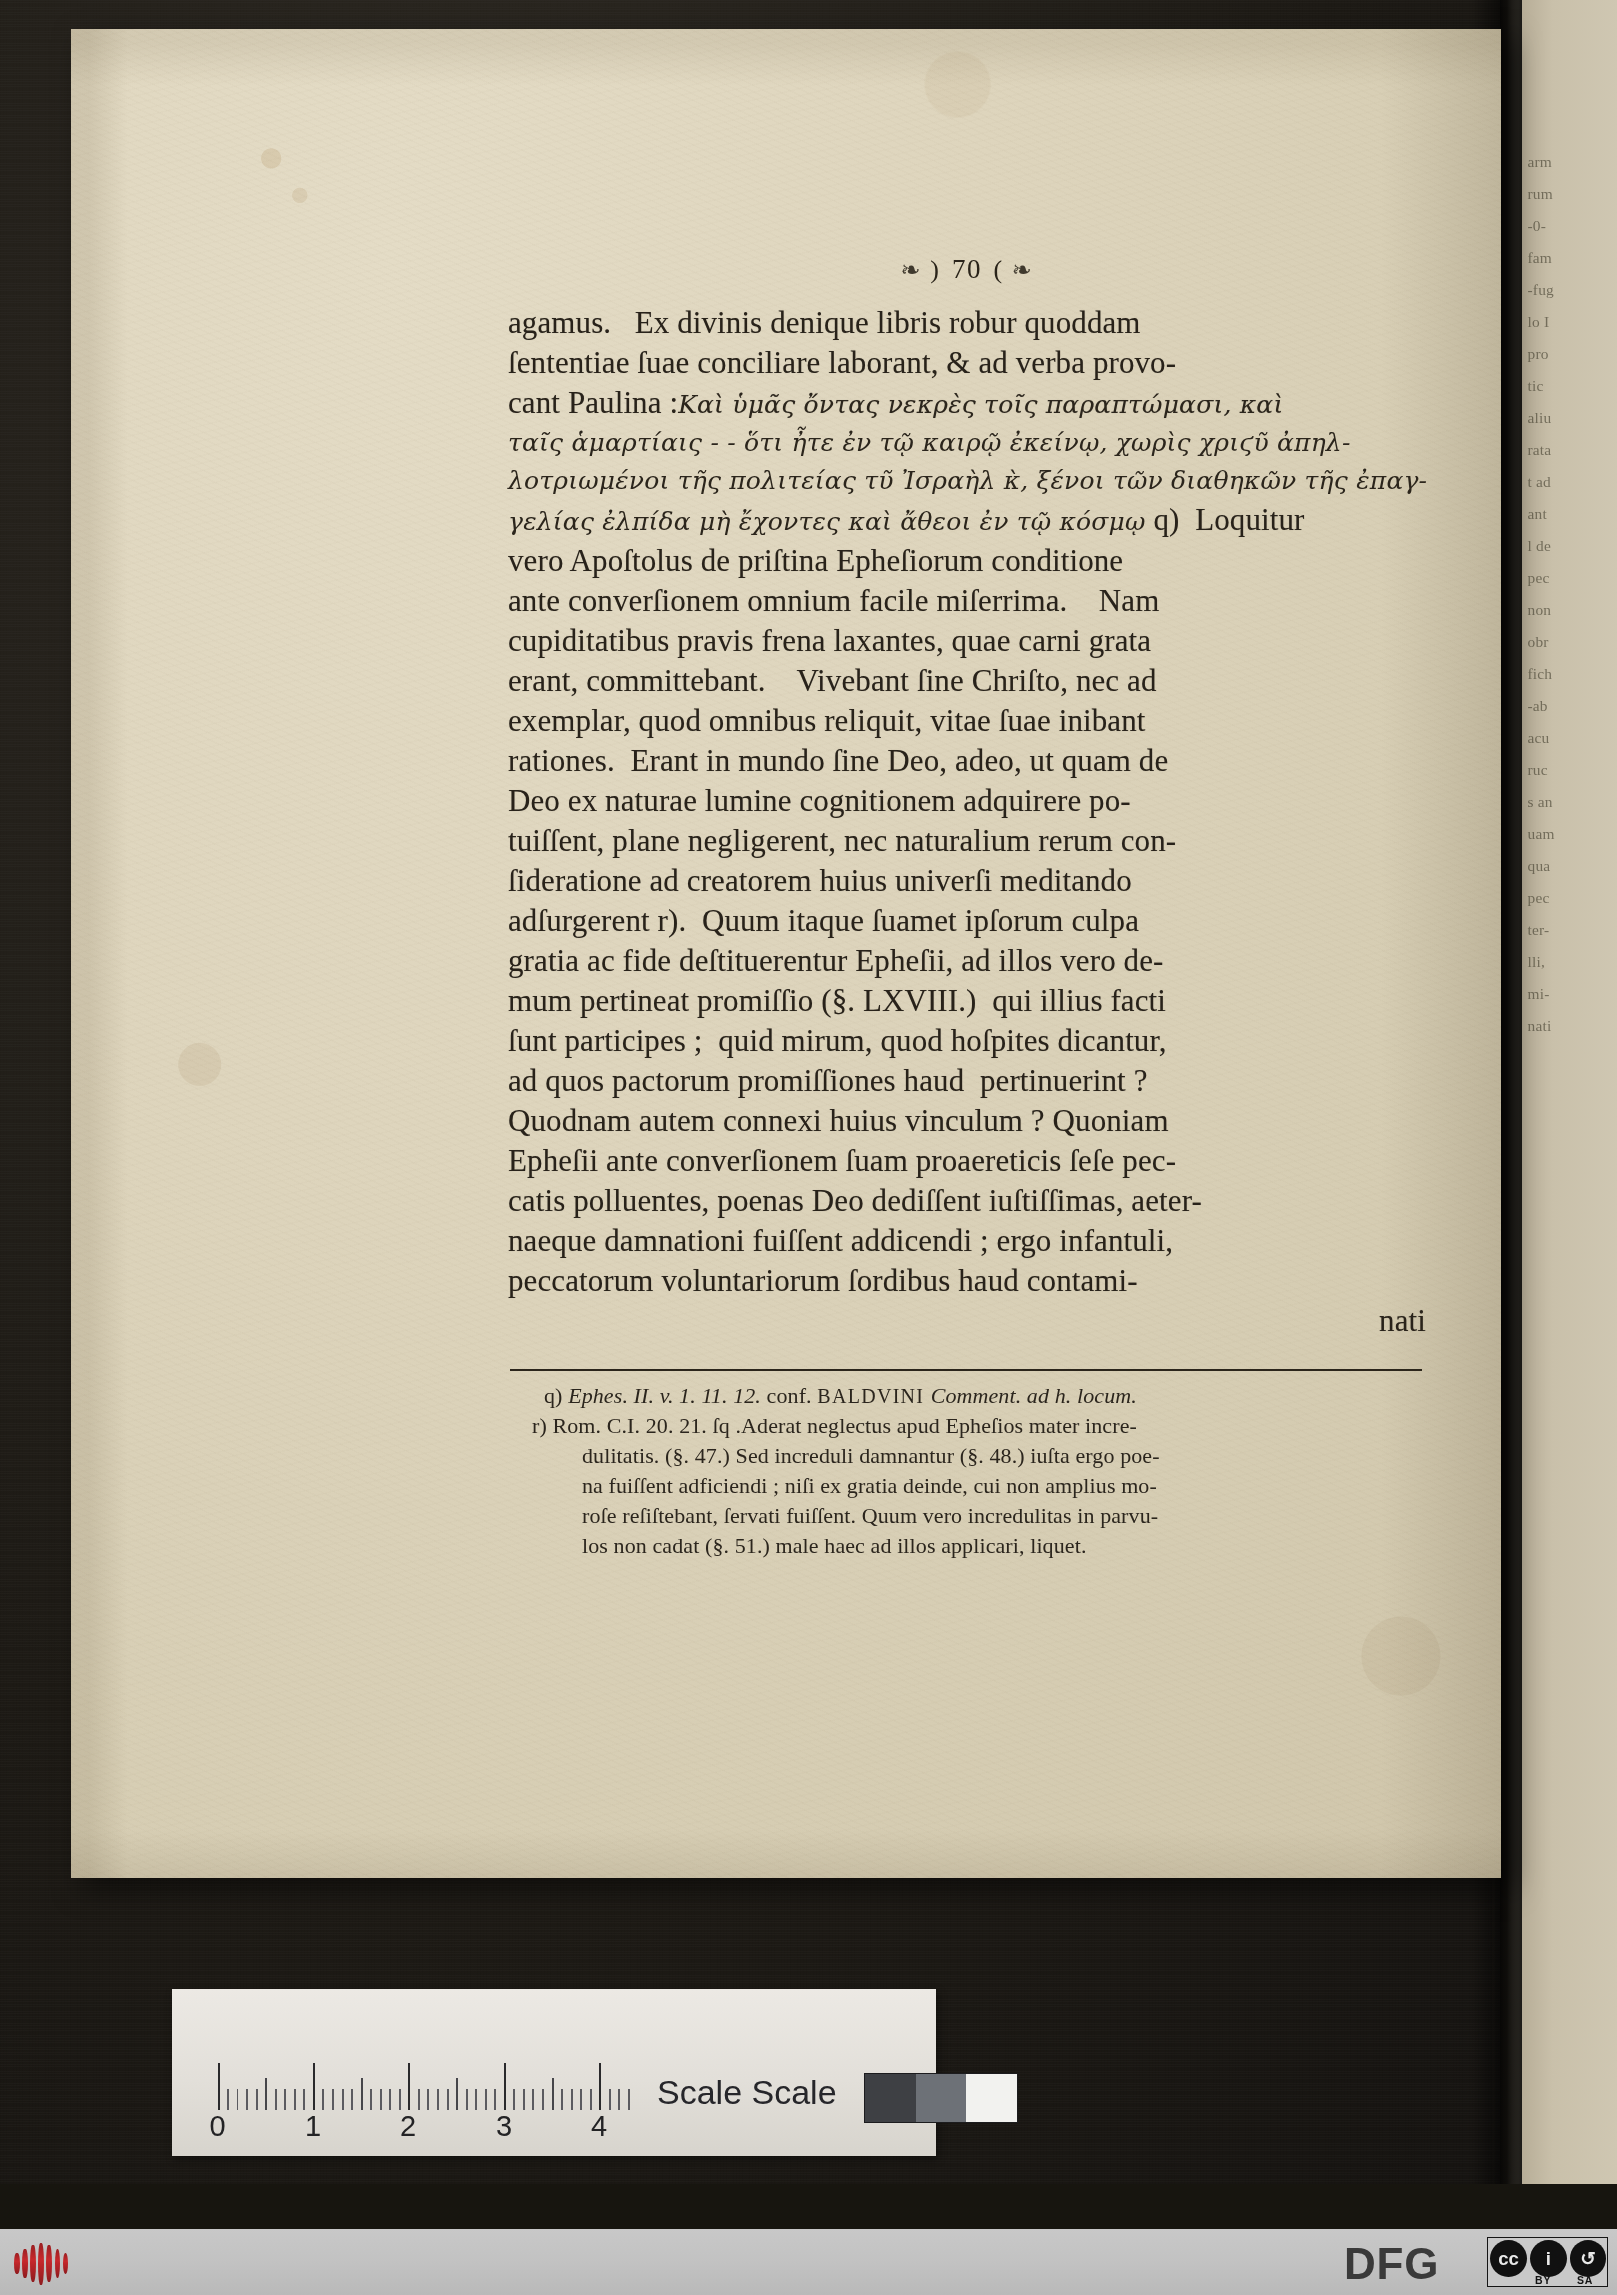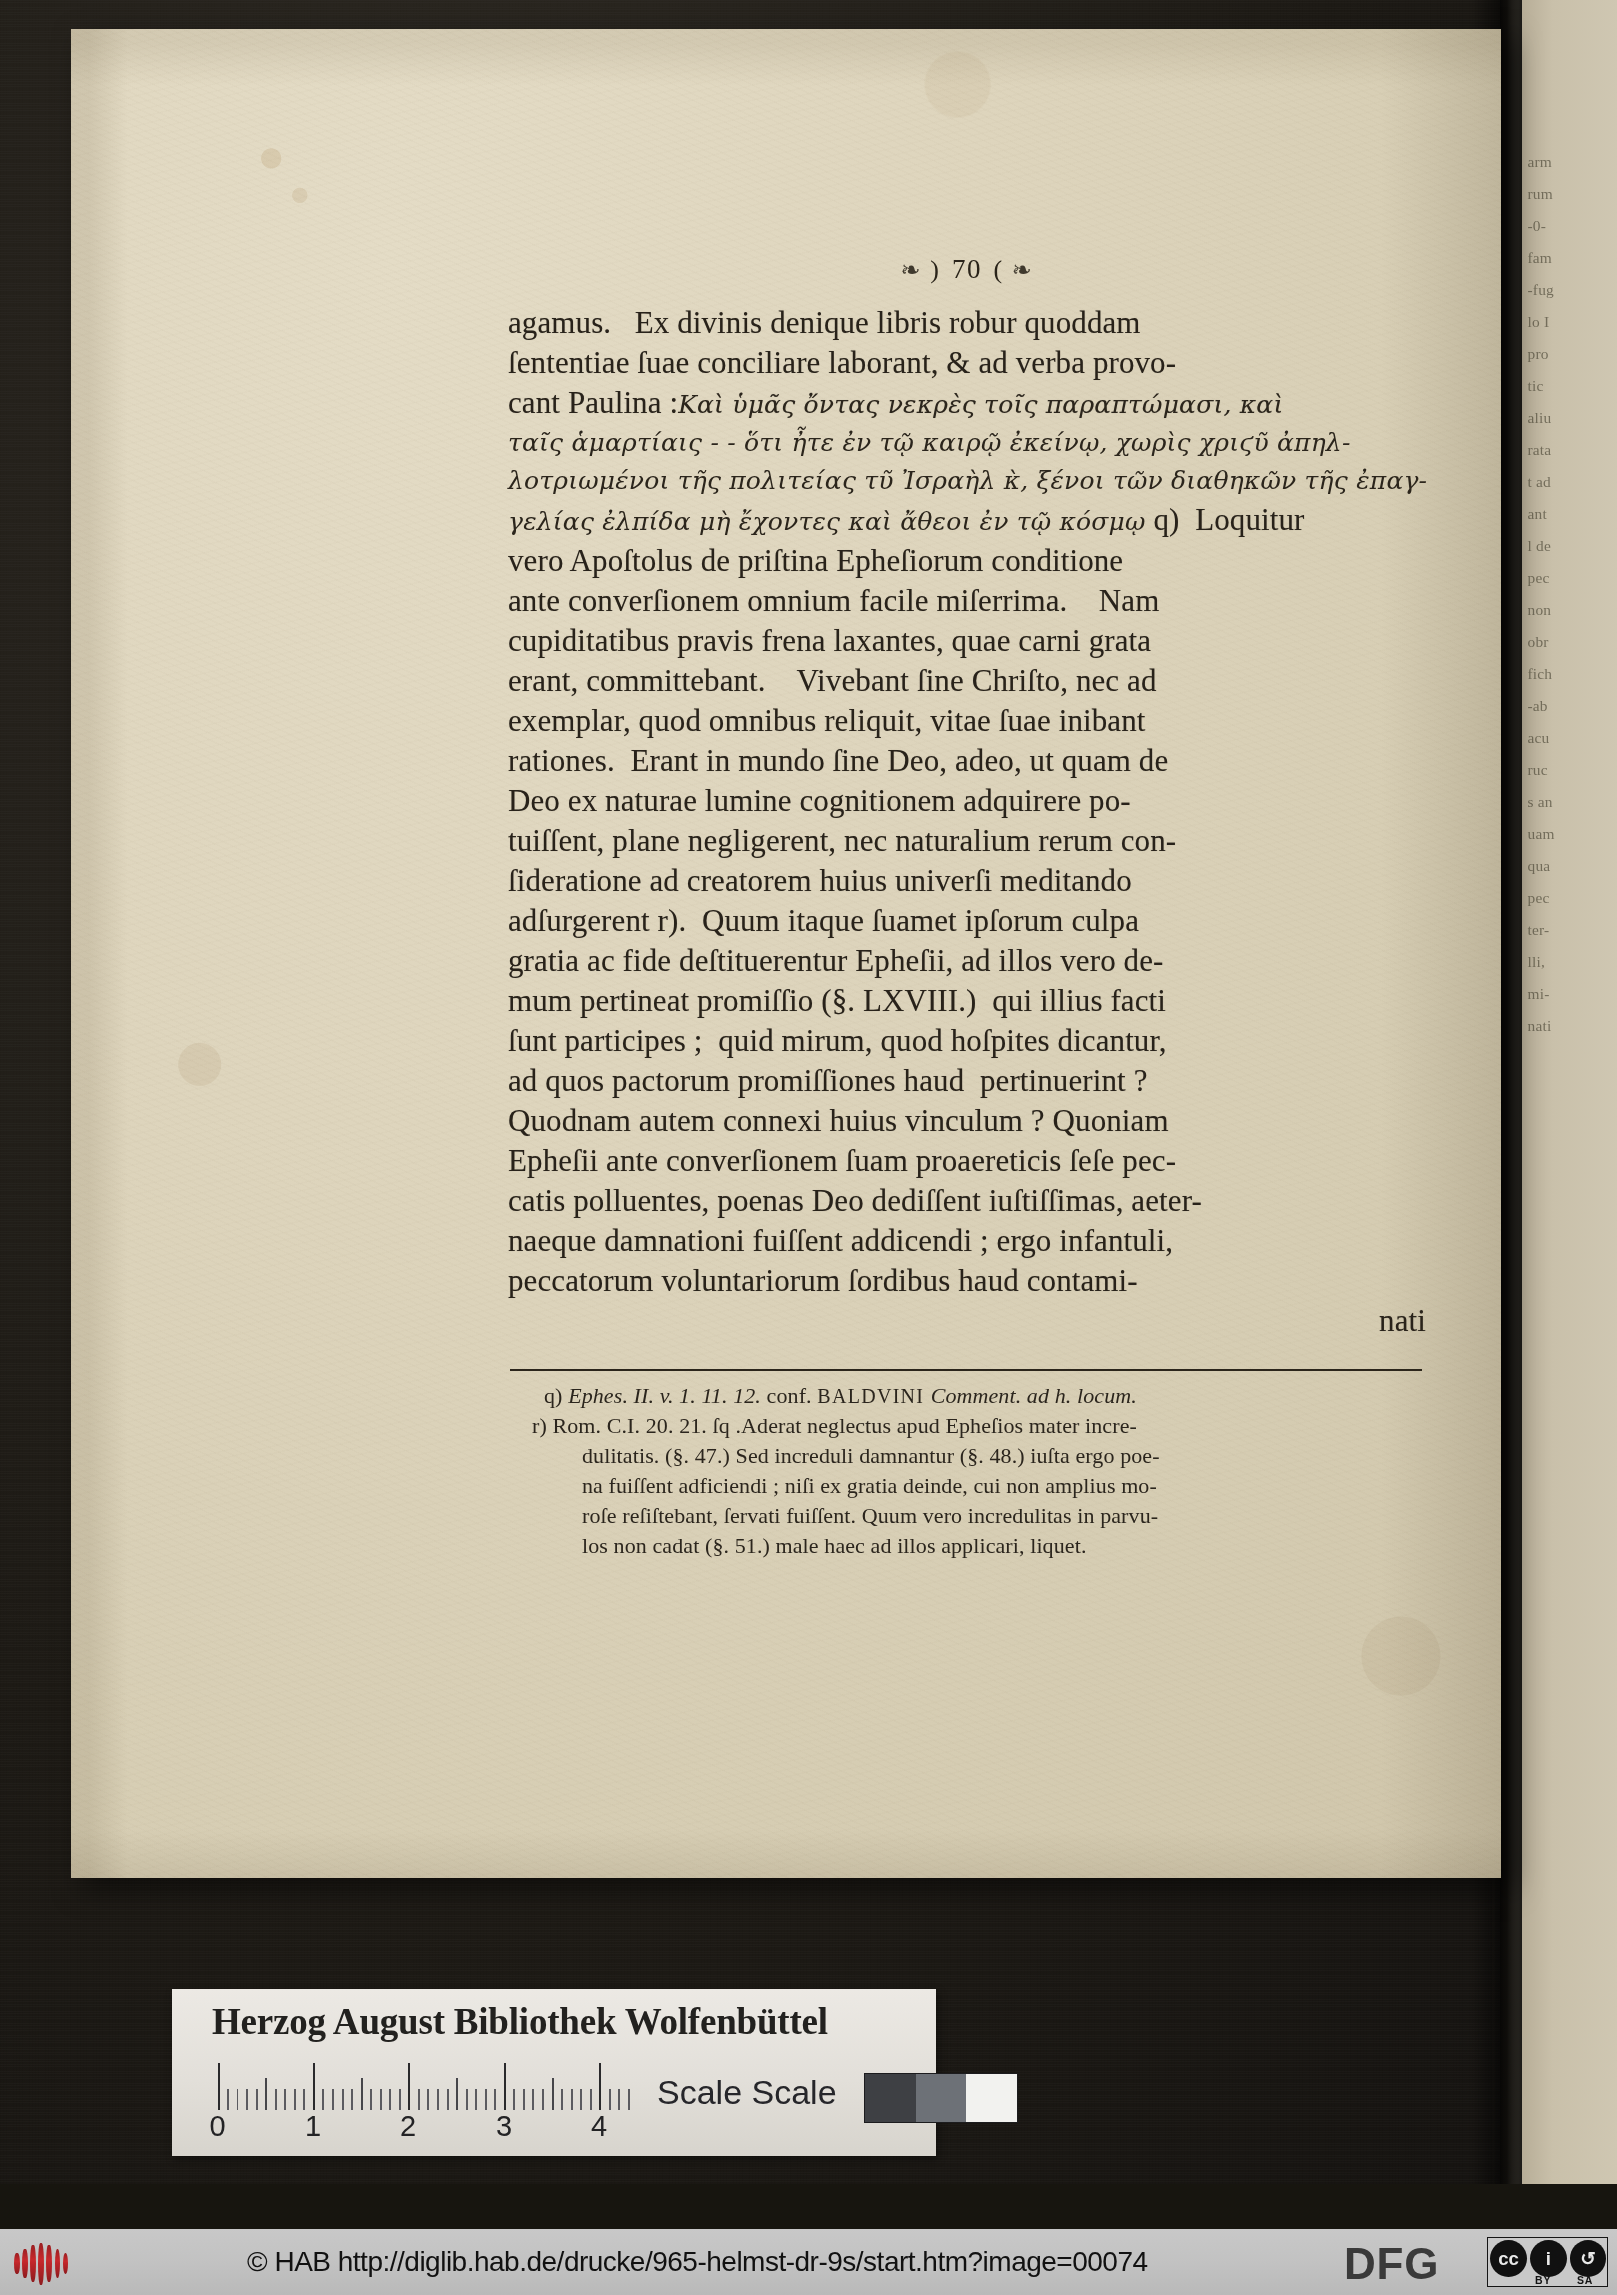--- a/index.html
+++ b/index.html
@@ -381,21 +381,20 @@
     <div class="note-line" style="padding-left:74px">na fuiſſent adficiendi ; niſi ex gratia deinde, cui non amplius mo-</div>
     <div class="note-line" style="padding-left:74px">roſe reſiſtebant, ſervati fuiſſent. Quum vero incredulitas in parvu-</div>
     <div class="note-line" style="padding-left:74px">los non cadat (§. 51.) male haec ad illos applicari, liquet.</div>
 
   </div>
 </div>
 
 <div id="bottom-dark-strip"></div>
 
 <div id="calibration-card">
-  <div id="library-name">Herzog August Bibliothek Wolfenbüttel</div>
   <div id="ruler">
       <div class="tick cm" style="left: 6.5px;"></div>
       <div class="tick mm" style="left: 16px;"></div>
       <div class="tick mm" style="left: 25.6px;"></div>
       <div class="tick mm" style="left: 35px;"></div>
       <div class="tick mm" style="left: 45px;"></div>
       <div class="tick half" style="left: 54px;"></div>
       <div class="tick mm" style="left: 64px;"></div>
       <div class="tick mm" style="left: 73px;"></div>
       <div class="tick mm" style="left: 83px;"></div>
@@ -453,21 +452,20 @@
 <div id="footer-bar">
   <div id="hab-logo">
     <span style="height:21px"></span>
       <span style="height:29px"></span>
       <span style="height:37px"></span>
     <span style="height:42px"></span>
       <span style="height:37px"></span>
       <span style="height:29px"></span>
     <span style="height:21px"></span>
   </div>
-  <div id="footer-credit">© HAB http://diglib.hab.de/drucke/965-helmst-dr-9s/start.htm?image=00074</div>
   <div id="dfg-logo">DFG</div>
   <div id="cc-badge">
     <div class="cc-icon">cc</div>
     <div class="cc-icon">i</div>
     <div class="cc-icon">↺</div>
     <div class="cc-sub" id="cc-by-label">BY</div>
     <div class="cc-sub" id="cc-sa-label">SA</div>
   </div>
 </div>
 

